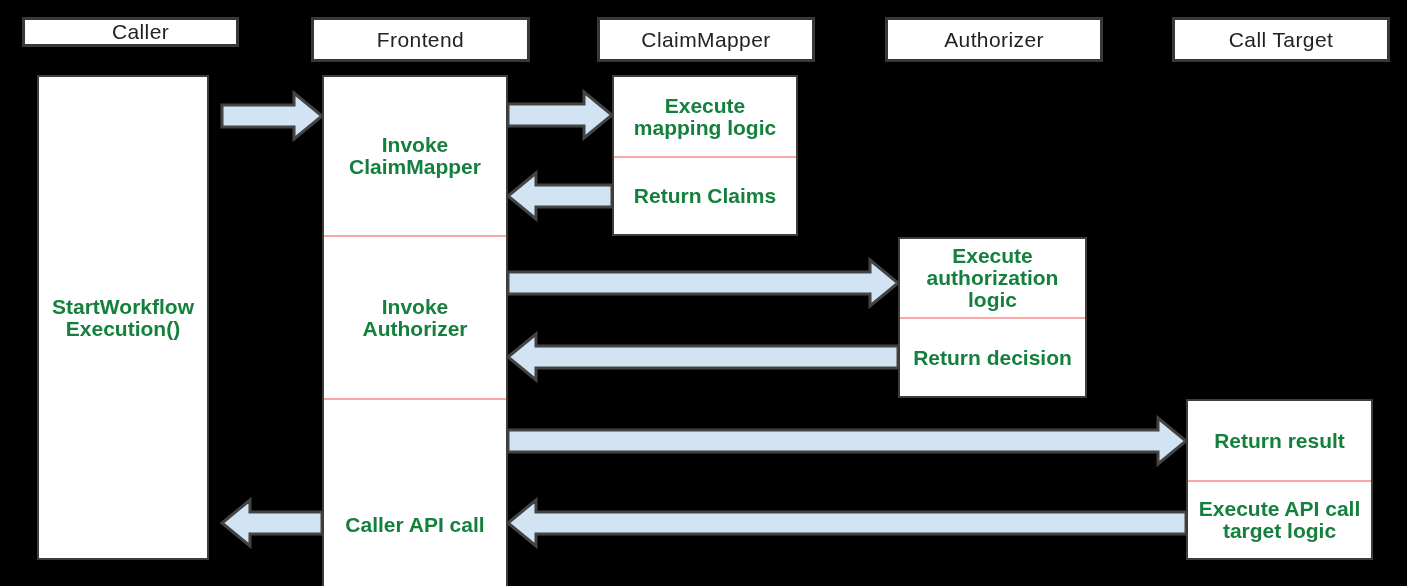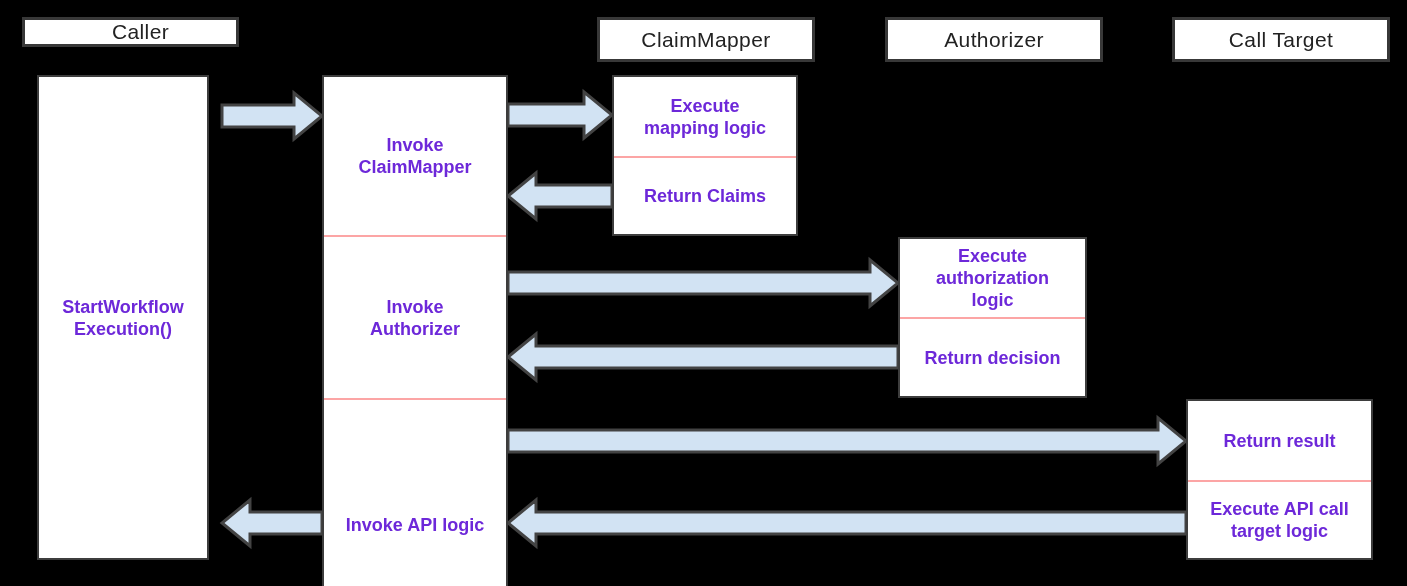--- a/index.html
+++ b/index.html
@@ -61,23 +61,23 @@
     display: flex;
     align-items: center;
     justify-content: center;
     text-align: center;
   }
   .sect + .sect { border-top: 2px solid #fca5a5; }
   .fill { flex: 1 1 auto; }
   .label {
     white-space: pre-line;
     font-weight: 700;
-    font-size: 18px;
+    font-size: 21px;
     line-height: 22px;
-    color: #6d28d9;
+    color: #15803d;
     padding: 0 6px;
   }
 </style>
 </head>
 <body>
 
 <div class="canvas">
 
   <svg class="arrow-layer" viewBox="0 0 1407 586" xmlns="http://www.w3.org/2000/svg">
     <polygon class="arrow" points="222,105 294,105 294,93 322,116 294,139 294,127 222,127"></polygon>
@@ -85,20 +85,23 @@
     <polygon class="arrow" points="612,185 536,185 536,173 508,196 536,219 536,207 612,207"></polygon>
     <polygon class="arrow" points="508,272 870,272 870,260 898,283 870,306 870,294 508,294"></polygon>
     <polygon class="arrow" points="898,346 536,346 536,334 508,357 536,380 536,368 898,368"></polygon>
     <polygon class="arrow" points="508,430 1158,430 1158,418 1186,441 1158,464 1158,452 508,452"></polygon>
     <polygon class="arrow" points="1186,512 536,512 536,500 508,523 536,546 536,534 1186,534"></polygon>
     <polygon class="arrow" points="322,512 250,512 250,500 222,523 250,546 250,534 322,534"></polygon>
   </svg>
 
   <div class="hdr" id="hdr-caller">
     <span>Caller</span>
+  </div>
+  <div class="hdr" id="hdr-frontend">
+    <span>Frontend</span>
   </div>
   <div class="hdr" id="hdr-claimmapper">
     <span>ClaimMapper</span>
   </div>
   <div class="hdr" id="hdr-authorizer">
     <span>Authorizer</span>
   </div>
   <div class="hdr" id="hdr-calltarget">
     <span>Call Target</span>
   </div>
@@ -113,21 +116,21 @@
   <div class="box" id="box-frontend">
     <div class="sect" style="height:158px">
       <span class="label">Invoke
 ClaimMapper</span>
     </div>
     <div class="sect" style="height:163px">
       <span class="label">Invoke
 Authorizer</span>
     </div>
     <div class="sect fill">
-      <span class="label">Invoke API logic</span>
+      <span class="label">Caller API call</span>
     </div>
   </div>
 
   <div class="box" id="box-claimmapper">
     <div class="sect" style="height:79px">
       <span class="label">Execute
 mapping logic</span>
     </div>
     <div class="sect fill">
       <span class="label">Return Claims</span>

